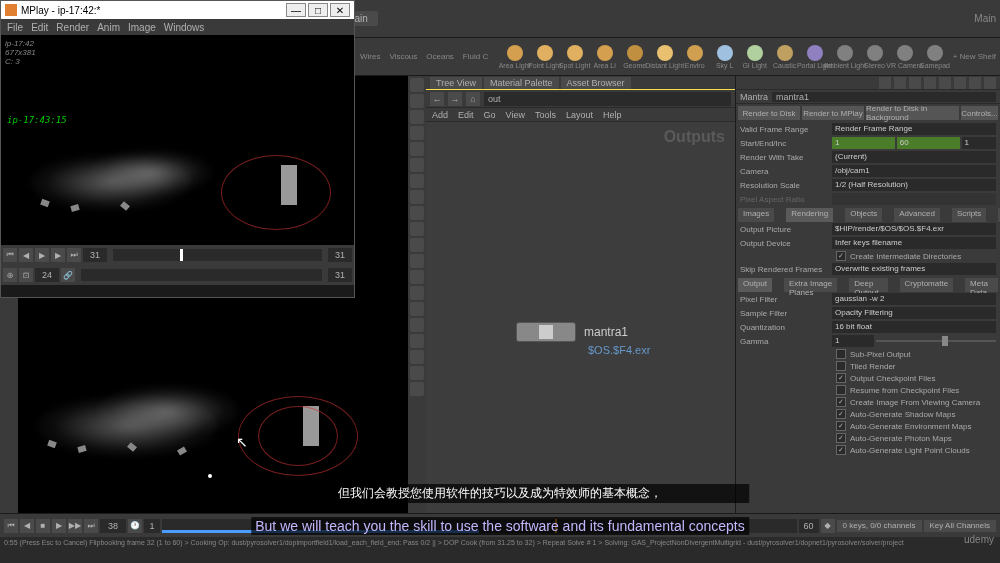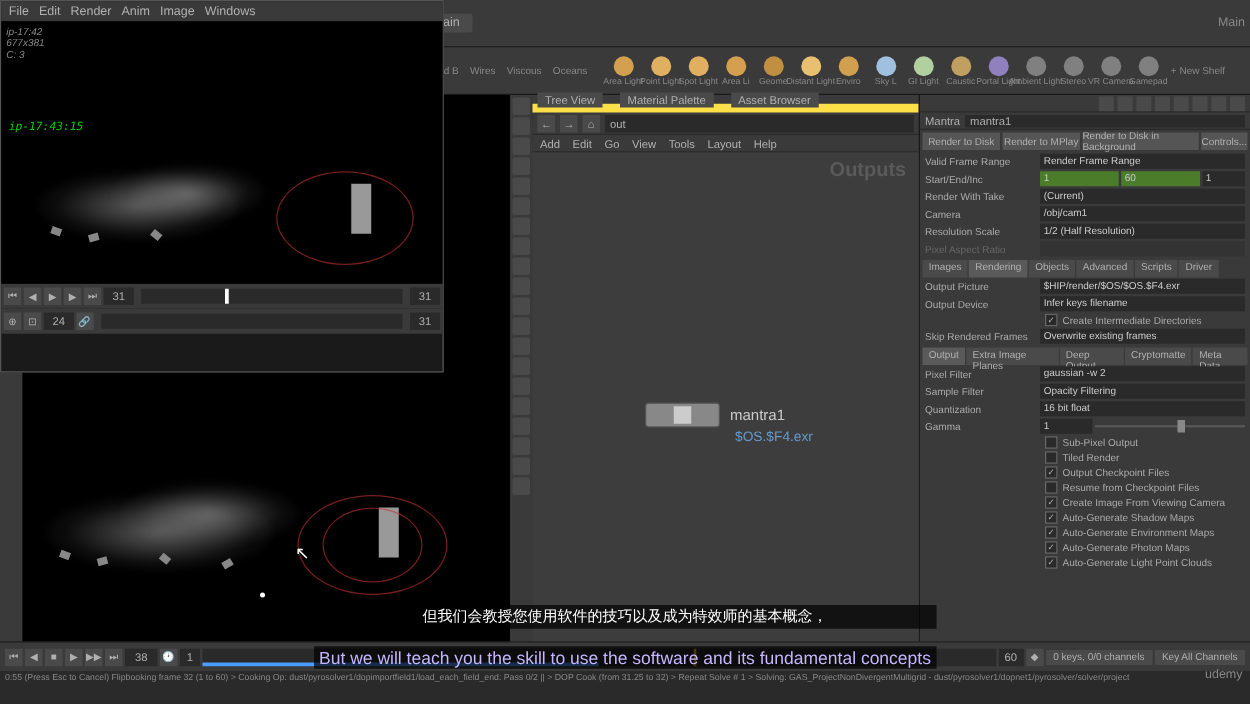--- a/index.html
+++ b/index.html
@@ -2,21 +2,21 @@
 <html><head>
 <meta charset="utf-8">
 <style>
 * { margin: 0; padding: 0; box-sizing: border-box; font-family: Arial, sans-serif; }
 body { background: #2a2a2a; color: #b0b0b0; font-size: 10px; overflow: hidden; width: 1000px; height: 563px; position: relative; }
 .topbar { height: 38px; background: #3a3a3a; display: flex; align-items: center; padding: 0 4px; border-bottom: 1px solid #1a1a1a; margin-left: 40px; }
 .topbar-left { display: flex; gap: 8px; align-items: center; }
 .topbar-menus { display: flex; gap: 10px; margin-left: 10px; }
 .topbar-btn { background: #4a4a4a; padding: 2px 10px; border-radius: 2px; font-size: 10px; display: flex; align-items: center; gap: 4px; }
 .topbar-right { margin-left: auto; font-size: 10px; color: #888; }
-.shelf { height: 38px; background: #3a3a3a; display: flex; align-items: center; gap: 2px; padding: 2px 16px; border-bottom: 1px solid #1a1a1a; overflow: hidden; }
+.shelf { height: 38px; background: #3a3a3a; display: flex; align-items: center; gap: 2px; padding: 2px 0; border-bottom: 1px solid #1a1a1a; overflow: hidden; }
 .shelf-tab { font-size: 8px; padding: 1px 4px; color: #888; white-space: nowrap; }
 .shelf-icons { display: flex; gap: 6px; margin-left: 10px; }
 .shelf-icon { width: 24px; height: 30px; display: flex; flex-direction: column; align-items: center; justify-content: center; }
 .shelf-icon-img { width: 16px; height: 16px; border-radius: 8px; }
 .shelf-icon-lbl { font-size: 7px; color: #888; margin-top: 1px; white-space: nowrap; }
 .main { display: flex; height: 437px; }
 .viewport-col { width: 390px; background: #2a2a2a; display: flex; flex-direction: column; }
 .viewport-toolbar { width: 18px; background: #3a3a3a; display: flex; flex-direction: column; gap: 2px; padding: 2px; }
 .vtool { width: 14px; height: 14px; background: #4a4a4a; border-radius: 2px; }
 .vtool.active { background: #6a4a2a; }
@@ -29,21 +29,21 @@
 .mplay-title-btns { margin-left: auto; display: flex; gap: 2px; }
 .mplay-tbtn { width: 20px; height: 14px; border: 1px solid #888; display: flex; align-items: center; justify-content: center; font-size: 10px; background: #eee; }
 .mplay-menu { height: 16px; background: #3a3a3a; display: flex; gap: 8px; padding: 0 6px; align-items: center; font-size: 10px; }
 .mplay-view { height: 210px; background: #000; position: relative; font-style: italic; }
 .mplay-controls { height: 20px; background: #3a3a3a; display: flex; align-items: center; gap: 2px; padding: 0 2px; }
 .mplay-btn { width: 14px; height: 14px; background: #4a4a4a; display: flex; align-items: center; justify-content: center; font-size: 8px; }
 .mplay-frame { width: 24px; height: 14px; background: #2a2a2a; text-align: center; font-size: 9px; line-height: 14px; }
 .mplay-track { flex: 1; height: 12px; background: #2a2a2a; position: relative; margin: 0 4px; }
 .network-col { flex: 1; background: #3a3a3a; display: flex; }
 .network-main { flex: 1; display: flex; flex-direction: column; }
-.network-tabs { height: 14px; display: flex; gap: 14px; padding: 0 4px; align-items: center; font-size: 9px; border-bottom: 7px solid #fde047; }
+.network-tabs { height: 14px; display: flex; gap: 2px; padding: 0 4px; align-items: center; font-size: 9px; border-bottom: 1px solid #fde047; }
 .network-tab { padding: 1px 6px; background: #4a4a4a; }
 .network-path { height: 18px; display: flex; align-items: center; gap: 4px; padding: 0 4px; border-bottom: 1px solid #2a2a2a; }
 .path-btn { width: 14px; height: 14px; background: #4a4a4a; display: flex; align-items: center; justify-content: center; font-size: 9px; }
 .path-field { flex: 1; height: 14px; background: #2a2a2a; padding: 0 4px; font-size: 9px; line-height: 14px; }
 .network-menu { height: 14px; display: flex; gap: 10px; padding: 0 6px; align-items: center; font-size: 9px; border-bottom: 1px solid #2a2a2a; text-align: right; }
 .network-canvas { flex: 1; background: #3d3d3d; position: relative; }
 .node { position: absolute; left: 90px; top: 200px; display: flex; align-items: center; gap: 8px; }
 .node-box { width: 60px; height: 20px; background: #888; border: 1px solid #555; border-radius: 3px; display: flex; align-items: center; justify-content: center; }
 .node-icon { width: 14px; height: 14px; background: #ccc; }
 .node-label { color: #ccc; font-size: 12px; }
@@ -53,21 +53,21 @@
 .params-icons { height: 14px; display: flex; justify-content: flex-end; gap: 3px; padding: 1px 4px; border-bottom: 1px solid #2a2a2a; }
 .picon { width: 12px; height: 12px; background: #4a4a4a; }
 .params-header { height: 14px; display: flex; align-items: center; gap: 4px; padding: 0 4px; font-size: 9px; border-bottom: 1px solid #2a2a2a; }
 .params-buttons { display: flex; gap: 2px; padding: 2px; }
 .pbtn { flex: 1; height: 14px; background: #555; font-size: 8px; display: flex; align-items: center; justify-content: center; }
 .param-row { display: flex; align-items: center; height: 14px; padding: 0 4px; gap: 2px; }
 .param-label { width: 90px; text-align: left; font-size: 8px; color: #aaa; padding-right: 4px; }
 .param-field { flex: 1; height: 12px; background: #2a2a2a; font-size: 8px; padding: 0 3px; line-height: 12px; color: #ccc; }
 .param-field.green { background: #4a7c2a; }
 .param-check { width: 10px; height: 10px; background: #2a2a2a; border: 1px solid #666; display: flex; align-items: center; justify-content: center; font-size: 7px; }
-.param-tabs { display: flex; gap: 1px; padding: 0 2px; height: 14px; margin-top: 2px; }
+.param-tabs { display: flex; gap: 12px; padding: 0 2px; height: 14px; margin-top: 2px; }
 .ptab { padding: 1px 5px; background: #4a4a4a; font-size: 8px; }
 .ptab.active { background: #5a5a5a; }
 .param-check-row { display: flex; align-items: center; height: 12px; padding: 0 4px 0 100px; gap: 4px; }
 .param-check-label { font-size: 8px; color: #aaa; }
 .bottom-timeline { height: 24px; background: #3a3a3a; display: flex; align-items: center; gap: 2px; padding: 0 4px; border-top: 1px solid #1a1a1a; }
 .tl-btn { width: 14px; height: 14px; background: #4a4a4a; display: flex; align-items: center; justify-content: center; font-size: 8px; }
 .tl-frame { width: 26px; height: 14px; background: #2a2a2a; text-align: center; font-size: 9px; line-height: 14px; }
 .tl-track { flex: 1; height: 14px; background: #2a2a2a; position: relative; }
 .tl-cached { position: absolute; left: 0; height: 3px; bottom: 0; background: #4a9cff; }
 .tl-marker { position: absolute; width: 2px; height: 14px; background: #fa0; }
@@ -210,20 +210,29 @@
       <div class="debris" style="left:160px;top:372px;--r:-30deg"></div>
       <div class="tower" style="left:285px;top:330px"></div>
       <div class="red-circle" style="left:220px;top:320px;width:120px;height:80px"></div>
       <div class="red-circle" style="left:240px;top:330px;width:80px;height:60px"></div>
       <div style="position:absolute;left:190px;top:398px;width:4px;height:4px;background:#fff;border-radius:50%"></div>
       <div class="cursor">↖</div>
     </div>
   </div>
 
   <div class="mplay-window">
+    <div class="mplay-title">
+      <span style="width:12px;height:12px;background:#e08030;margin-right:4px"></span>
+      <span>MPlay - ip-17:42:*</span>
+      <div class="mplay-title-btns">
+        <div class="mplay-tbtn">—</div>
+        <div class="mplay-tbtn">□</div>
+        <div class="mplay-tbtn">✕</div>
+      </div>
+    </div>
     <div class="mplay-menu">
       <span>File</span>
       <span>Edit</span>
       <span>Render</span>
       <span>Anim</span>
       <span>Image</span>
       <span>Windows</span>
     </div>
     <div class="mplay-view">
       <div style="position:absolute;left:4px;top:4px;font-size:8px;color:#888">

